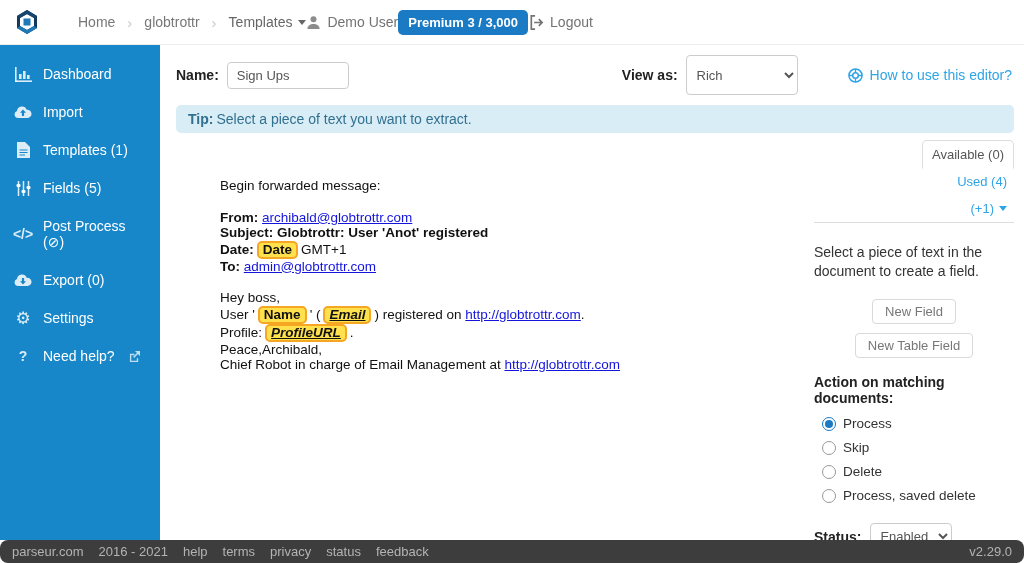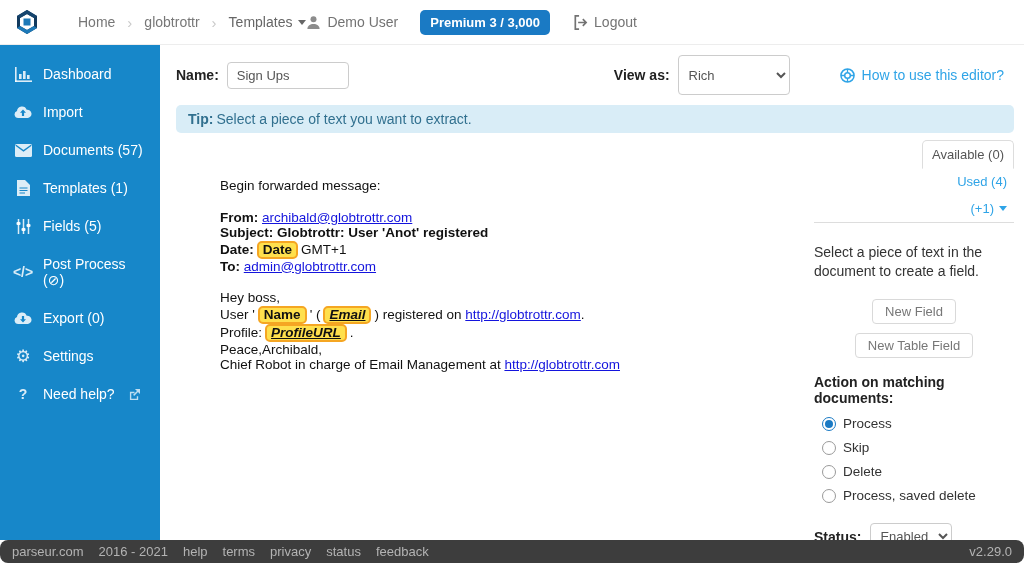--- a/index.html
+++ b/index.html
@@ -18,21 +18,21 @@
   .nav-left { display:flex; align-items:center; gap:10px; }
   .logo { width:30px; height:30px; display:flex; align-items:center; justify-content:center; cursor:pointer; }
   .breadcrumb { display:flex; align-items:center; gap:12px; margin-left:26px; font-size:14px; color:#777; }
   .breadcrumb a { color:#777; text-decoration:none; cursor:pointer; }
   .crumb-sep { color:#c9c9c9; font-size:15px; }
   .crumb-dd { display:flex; align-items:center; gap:6px; color:#666; cursor:pointer; }
   .caret-down {
     width:0; height:0; border-left:4px solid transparent; border-right:4px solid transparent;
     border-top:5px solid #666; display:inline-block;
   }
-  .nav-right { display:flex; align-items:center; gap:22px; }
+  .nav-right { display:flex; align-items:center; }
   .nav-user { display:flex; align-items:center; gap:6px; color:#737373; cursor:pointer; }
   .badge-plan {
     background:#1a7ac4; color:#fff; font-weight:bold; font-size:13px;
     padding:5px 10px; border-radius:5px; cursor:pointer;
   }
   .nav-logout { display:flex; align-items:center; gap:6px; color:#737373; cursor:pointer; }
 
   
   .sidebar {
     position:absolute; left:0; top:45px; bottom:23px; width:160px;
@@ -58,21 +58,21 @@
     width:122px; height:27px; border:1px solid #ccc; border-radius:4px;
     padding:3px 9px; font-size:13px; color:#555; font-family:inherit;
   }
   .toolbar-spacer { flex:1; }
   .viewas-select {
     width:112px; height:40px; border:1px solid #ccc; border-radius:4px;
     font-size:13px; color:#555; background:#fff; font-family:inherit; padding:2px 6px;
   }
   .help-link {
     display:flex; align-items:center; gap:7px; color:#2fa4e7; text-decoration:none;
-    margin-left:42px; margin-right:8px; cursor:pointer;
+    margin-left:42px; cursor:pointer;
   }
   .tip {
     margin:2px 10px 0 16px; background:#d9edf7; color:#31708f;
     border-radius:5px; padding:6px 12px; font-size:14px;
   }
   .tip b { margin-right:3px; }
 
   .content-row { display:flex; align-items:flex-start; }
   
   .document {
@@ -190,29 +190,20 @@
     <span>Dashboard</span>
   </div>
   <div class="side-item">
     <span class="side-icon">
       <svg width="18" height="14" viewBox="0 0 18 14">
           <path d="M4.2 13A3.6 3.6 0 013 6a5 5 0 019.7-1.2A3.8 3.8 0 0114 13z" fill="rgba(255,255,255,.85)"></path>
           <path d="M9 4.5l3 3.2h-1.9V11H7.9V7.7H6z" fill="#1787c9"></path>
         </svg>
     </span>
     <span>Import</span>
-  </div>
-  <div class="side-item">
-    <span class="side-icon">
-      <svg width="17" height="13" viewBox="0 0 17 13">
-          <rect x="0" y="0" width="17" height="13" rx="1.5" fill="rgba(255,255,255,.85)"></rect>
-          <path d="M0.8 1.2l7.7 5.6 7.7-5.6" fill="none" stroke="#1787c9" stroke-width="1.4"></path>
-        </svg>
-    </span>
-    <span>Documents (57)</span>
   </div>
   <div class="side-item">
     <span class="side-icon">
       <svg width="13" height="16" viewBox="0 0 13 16">
           <path d="M0 0h8l5 5v11H0z" fill="rgba(255,255,255,.85)"></path>
           <g stroke="#1787c9" stroke-width="1.2">
             <path d="M2.5 8h8M2.5 10.5h8M2.5 13h5.5"></path>
           </g>
         </svg>
     </span>

